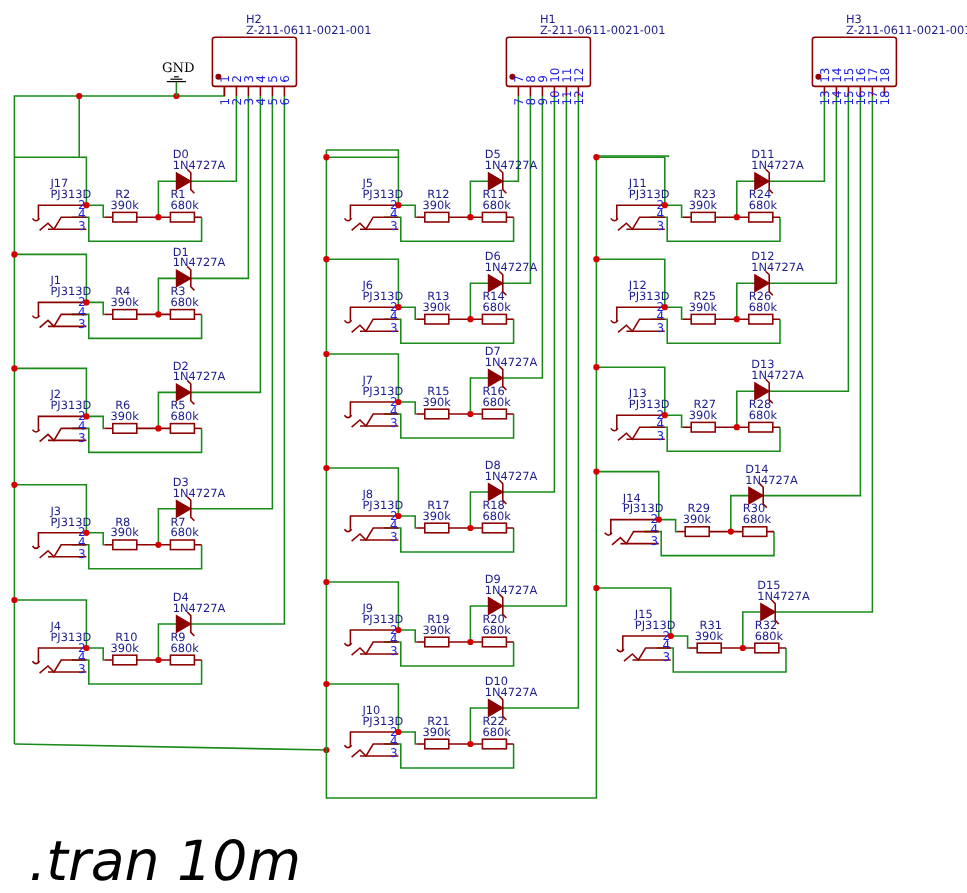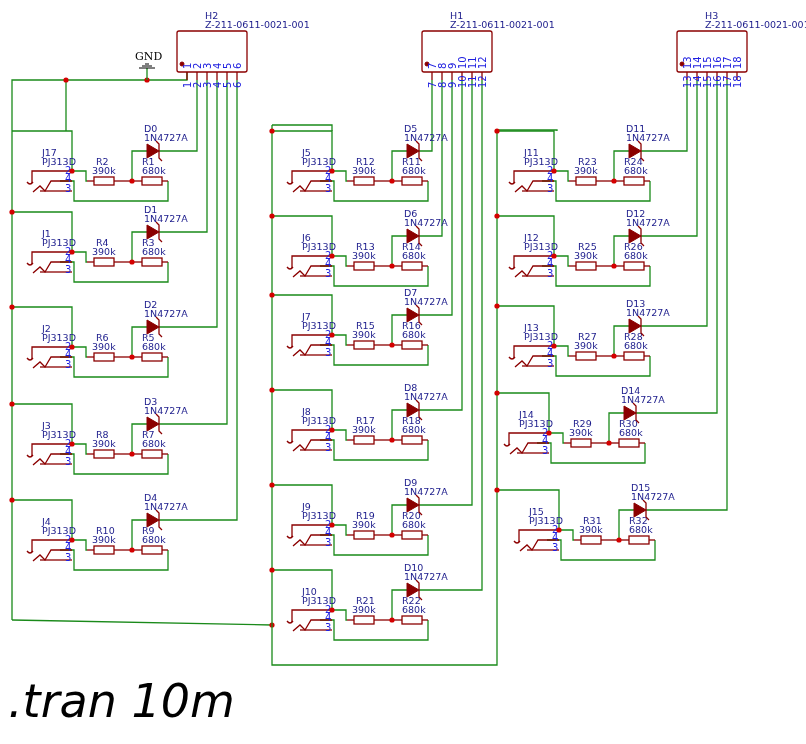--- a/index.html
+++ b/index.html
@@ -5,21 +5,21 @@
   html, body { margin:0; padding:0; background:#ffffff; }
   body { width:806px; height:744px; position:relative; overflow:hidden; font-family:"DejaVu Sans", sans-serif; }
   #schematic { position:absolute; left:0; top:0; }
   .lbl { font-family:"DejaVu Sans", sans-serif; font-size:9.5px; fill:#1c1c8c; }
   .pin { font-family:"DejaVu Sans", sans-serif; font-size:10px; fill:#2020e0; }
   .gnd { font-family:"DejaVu Serif", serif; font-size:11px; fill:#000; }
   .wire { stroke:#1a8a1a; stroke-width:1.3; fill:none; }
   .part { stroke:#8b0000; stroke-width:1.3; fill:none; }
   .partfill { fill:#8b0000; stroke:#8b0000; }
   .dot { fill:#d40000; }
-  #directive { position:absolute; left:8px; top:678px; font-family:"DejaVu Sans", sans-serif; font-style:italic; font-size:46px; color:#000; margin:0; line-height:1; }
+  #directive { position:absolute; left:8px; top:678px; font-family:"DejaVu Sans", sans-serif; font-style:italic; font-size:46px; color:#000; margin:16px; line-height:1; }
 </style>
 </head>
 <body>
 
 <svg id="schematic" width="806" height="744" viewBox="0 0 806 744" xmlns="http://www.w3.org/2000/svg">
   <g id="wires">
       <polyline points="72,171 86,171 86,181 87,181" class="wire"></polyline>
       <polyline points="72,181 72,181" class="wire"></polyline>
       <polyline points="60,181 74,181 74,201 168,201 168,181" class="wire"></polyline>
       <polyline points="132,181 132,151 147,151" class="wire"></polyline>

